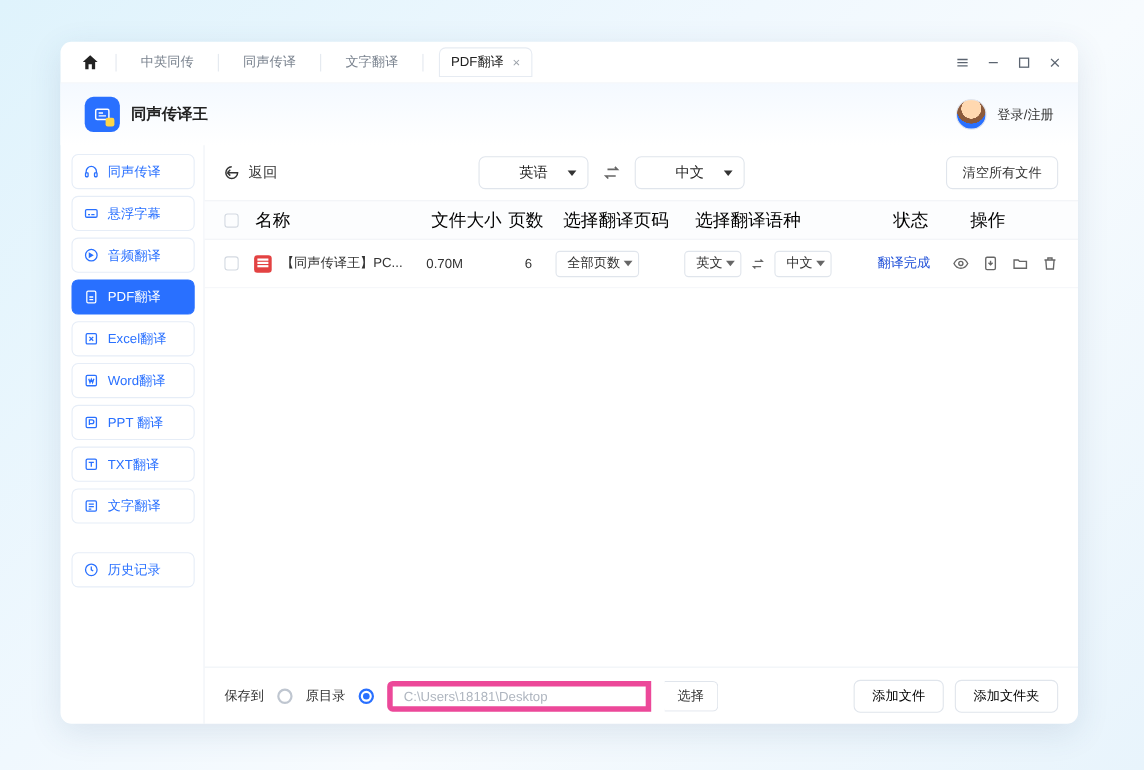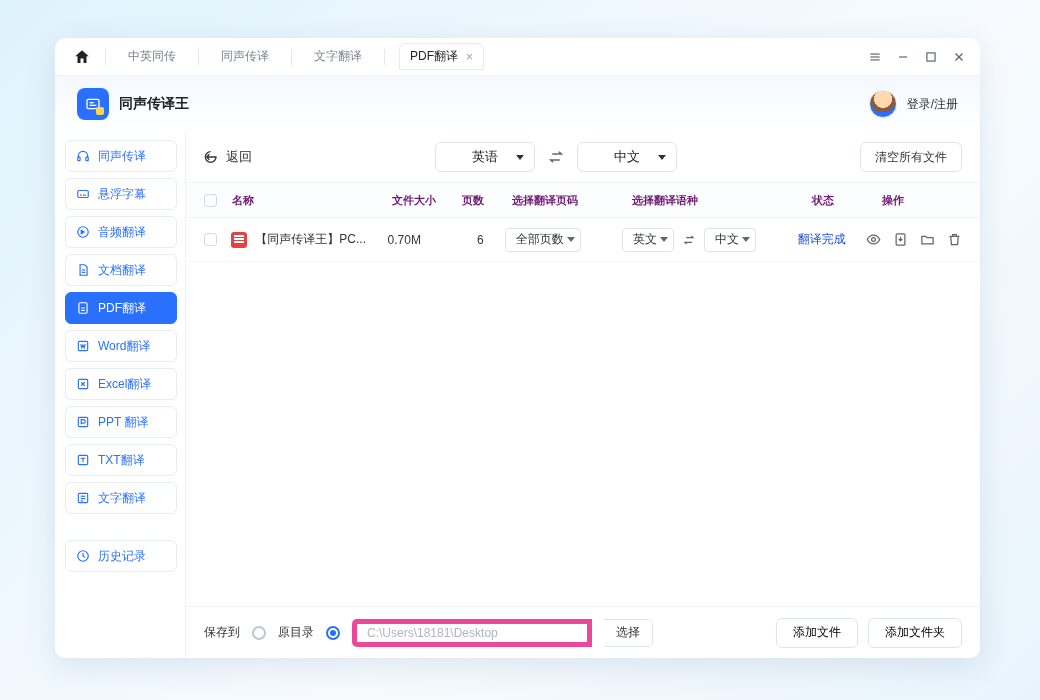--- a/index.html
+++ b/index.html
@@ -31,21 +31,21 @@
 .app-dl .mini-ic{width:18px;height:18px;background:#2970ff;border-radius:5px;}
 .main { flex:1; display:flex; flex-direction:column; border-left:1px solid #eef2f7; min-width:0; }
 .toolbar { height:50px; display:flex; align-items:center; padding:0 18px; gap:12px; }
 .back { display:flex; align-items:center; gap:6px; font-size:13px; color:#333; cursor:pointer; }
 .back-ic { width:16px; height:16px; }
 .spacer { flex:1; }
 .lang-sel { height:30px; border:1px solid #e0e5ec; border-radius:6px; padding:0 24px 0 24px; display:flex; align-items:center; gap:10px; font-size:13px; color:#222; cursor:pointer; position:relative; min-width:100px; justify-content:center; }
 .caret { position:absolute; right:10px; width:0;height:0;border-left:4px solid transparent;border-right:4px solid transparent;border-top:5px solid #333; }
 .swap-ic { width:18px;height:18px; color:#666; cursor:pointer; }
 .clear-btn { height:30px; border:1px solid #e0e5ec; border-radius:6px; padding:0 14px; font-size:12px; color:#333; background:#fff; cursor:pointer; }
-.thead { height:36px; display:flex; align-items:center; padding:0 18px; font-size:11px; color:#701a75; border-top:1px solid #f0f3f7; border-bottom:1px solid #f0f3f7; background:#fcfdfe; gap:0;font-weight:bold; }
+.thead { height:36px; display:flex; align-items:center; padding:0 18px; font-size:16px; color:#000000; border-top:1px solid #f0f3f7; border-bottom:1px solid #f0f3f7; background:#fcfdfe; gap:0; }
 .chkcol{width:28px;display:flex;align-items:center;}
 .chk{width:13px;height:13px;border:1px solid #d3d9e1;border-radius:3px;cursor:pointer;}
 .col-name{width:160px;}
 .col-size{width:70px;}
 .col-pages{width:50px;}
 .col-pagerange{width:120px;}
 .col-lang{width:180px;}
 .col-status{width:70px;}
 .col-ops{flex:1;}
 .trow { height:44px; display:flex; align-items:center; padding:0 18px; font-size:12px; color:#333; border-bottom:1px solid #f5f7fa; }
@@ -138,48 +138,40 @@
           </svg>
           <span>悬浮字幕</span>
         </div>
       <div class="side-item">
           <svg class="side-ic" viewBox="0 0 24 24" fill="none" stroke="currentColor" stroke-width="2">
             <circle cx="12" cy="12" r="9"></circle>
             <path d="M9 9v6l5-3z" fill="currentColor"></path>
           </svg>
           <span>音频翻译</span>
         </div>
-      <div class="side-item">
-          <svg class="side-ic" viewBox="0 0 24 24" fill="none" stroke="currentColor" stroke-width="2">
-            <path d="M7 3h8l4 4v14H7z"></path>
-            <line x1="10" y1="12" x2="16" y2="12"></line>
-            <line x1="10" y1="16" x2="16" y2="16"></line>
-          </svg>
-          <span>文档翻译</span>
-        </div>
       <div class="side-item active">
           <svg class="side-ic" viewBox="0 0 24 24" fill="none" stroke="currentColor" stroke-width="2">
             <rect x="5" y="3" width="14" height="18" rx="2"></rect>
             <path d="M9 12h6M9 16h6"></path>
           </svg>
           <span>PDF翻译</span>
         </div>
       <div class="side-item">
           <svg class="side-ic" viewBox="0 0 24 24" fill="none" stroke="currentColor" stroke-width="2">
             <rect x="4" y="4" width="16" height="16" rx="2"></rect>
+            <path d="M9 9l6 6M15 9l-6 6"></path>
+          </svg>
+          <span>Excel翻译</span>
+        </div>
+      <div class="side-item">
+          <svg class="side-ic" viewBox="0 0 24 24" fill="none" stroke="currentColor" stroke-width="2">
+            <rect x="4" y="4" width="16" height="16" rx="2"></rect>
             <path d="M8 9l2 6 2-5 2 5 2-6"></path>
           </svg>
           <span>Word翻译</span>
-        </div>
-      <div class="side-item">
-          <svg class="side-ic" viewBox="0 0 24 24" fill="none" stroke="currentColor" stroke-width="2">
-            <rect x="4" y="4" width="16" height="16" rx="2"></rect>
-            <path d="M9 9l6 6M15 9l-6 6"></path>
-          </svg>
-          <span>Excel翻译</span>
         </div>
       <div class="side-item">
           <svg class="side-ic" viewBox="0 0 24 24" fill="none" stroke="currentColor" stroke-width="2">
             <rect x="4" y="4" width="16" height="16" rx="2"></rect>
             <path d="M9 16V8h4a3 3 0 010 6H9"></path>
           </svg>
           <span>PPT 翻译</span>
         </div>
       <div class="side-item">
           <svg class="side-ic" viewBox="0 0 24 24" fill="none" stroke="currentColor" stroke-width="2">

